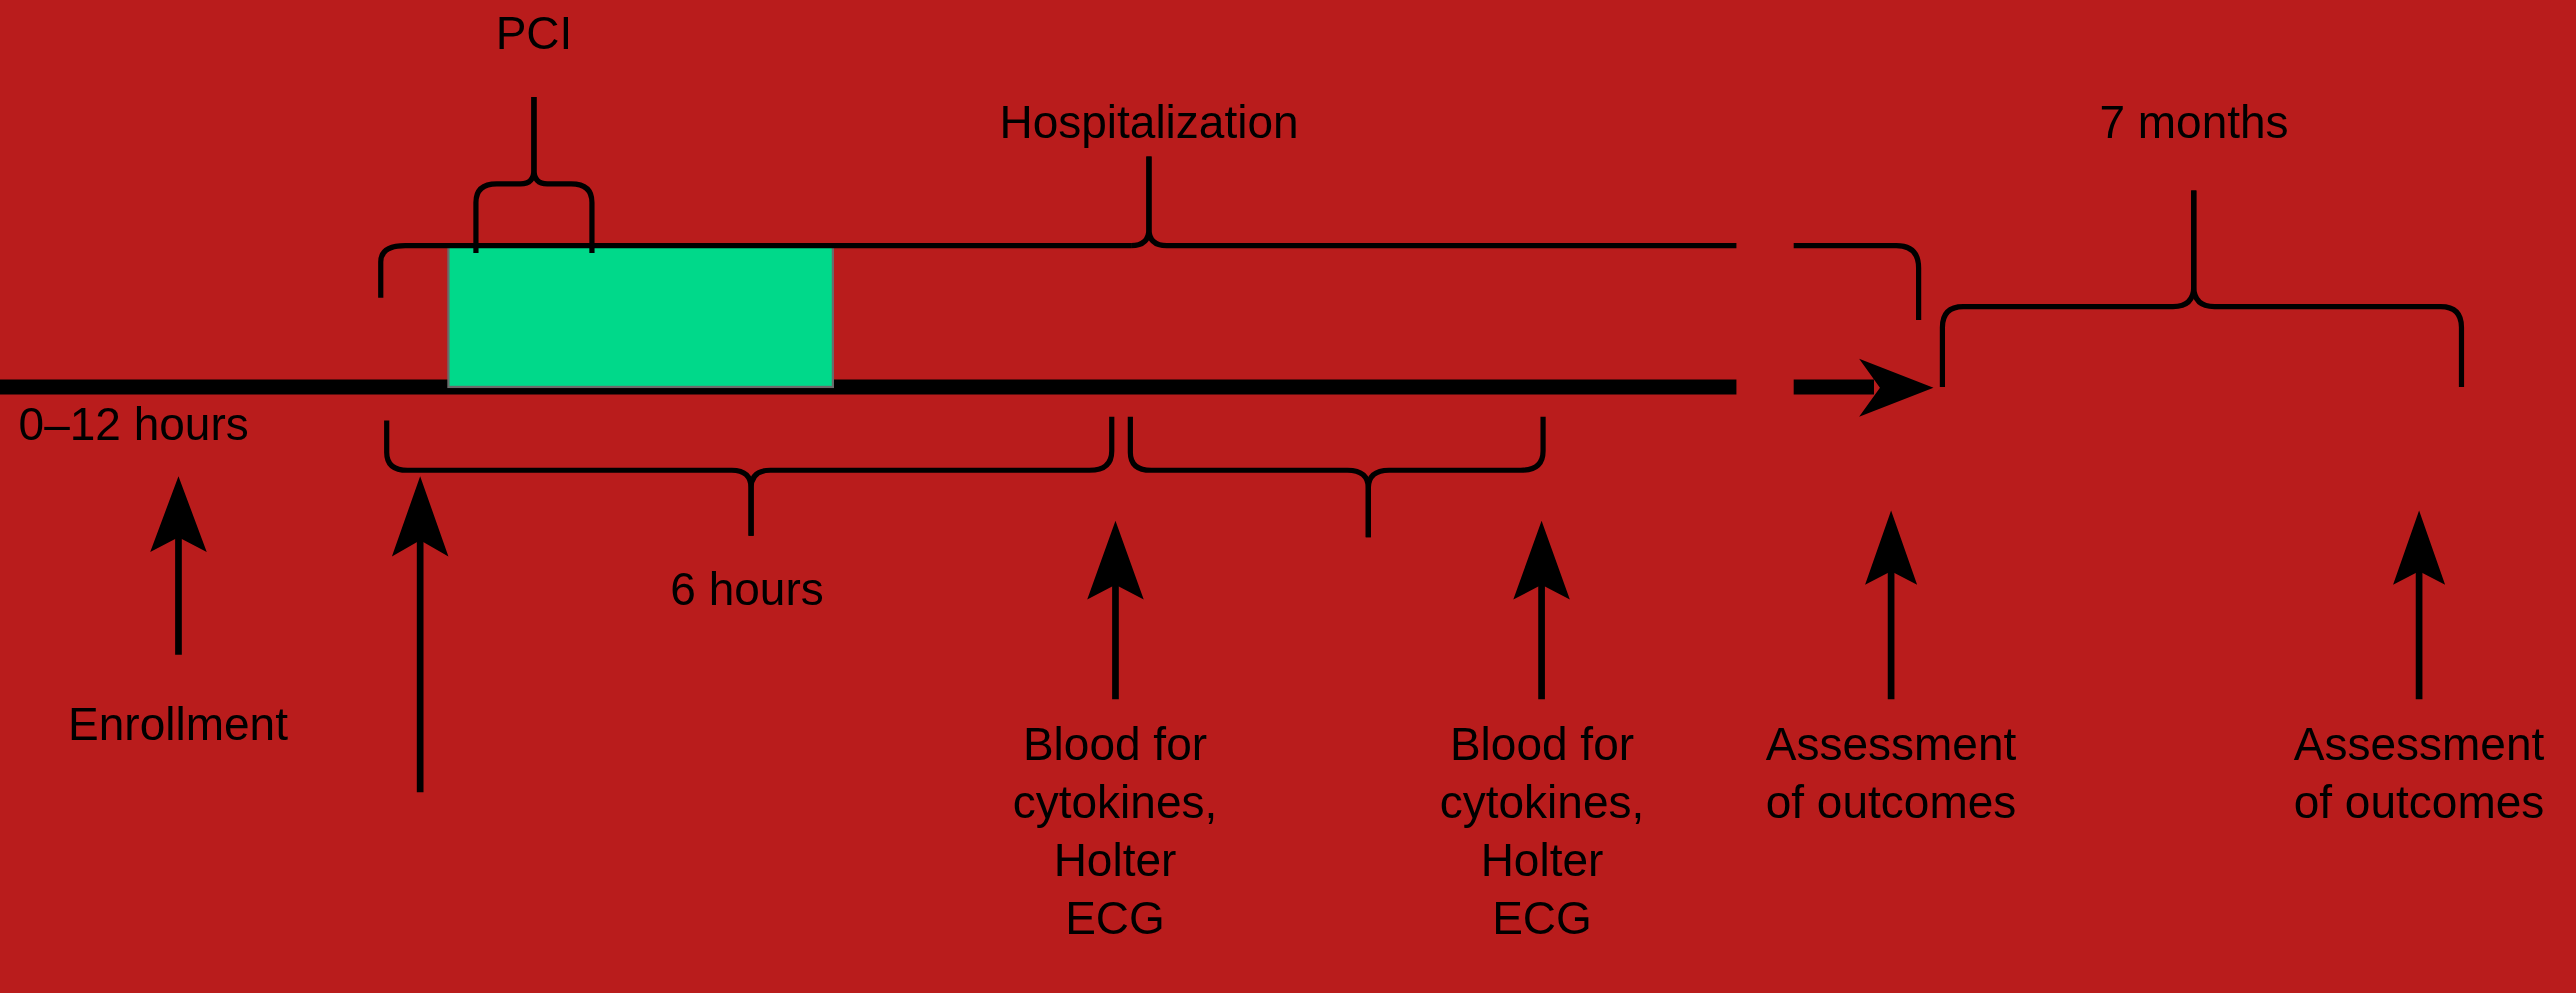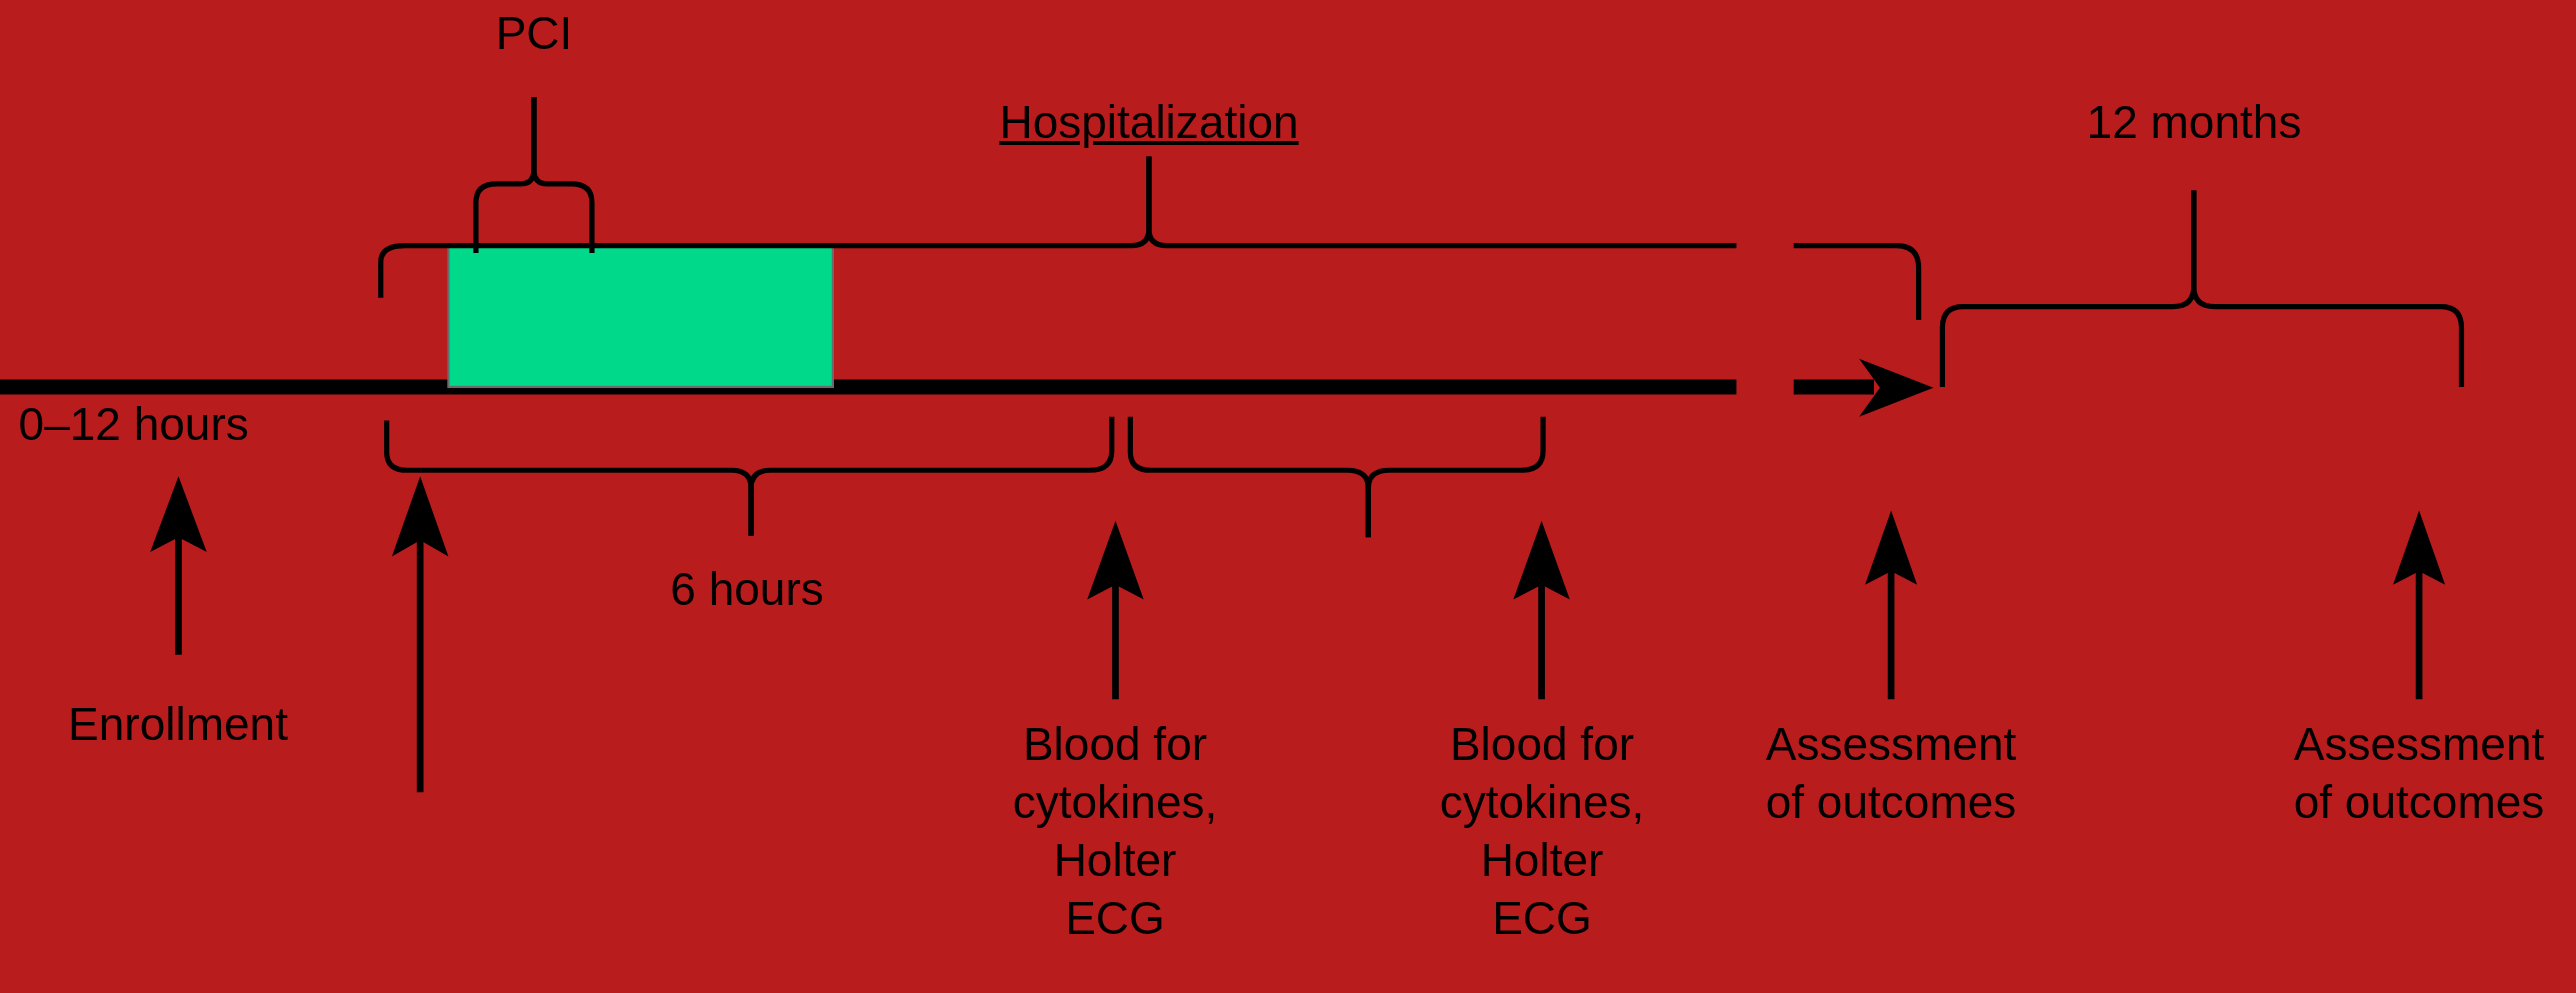--- a/index.html
+++ b/index.html
@@ -120,24 +120,24 @@
       <line class="stroke-base thin-arrow" x1="3253" y1="940" x2="3253" y2="740"></line>
       <polygon class="filled" points="3253,686 3288,786 3253,768 3218,786"></polygon>
     </g>
 
   </svg>
 
   <div style="position:absolute; left:534px; top:6px; transform:translateX(-50%);
               font-size:46px; color:#000; white-space:nowrap;">PCI</div>
 
   <div style="position:absolute; left:1149px; top:95px; transform:translateX(-50%);
-              font-size:46px; color:#000; white-space:nowrap;text-decoration:underline;">Hospitalization</div>
+              font-size:46px; color:#000; white-space:nowrap;">Hospitalization</div>
 
   <div style="position:absolute; left:2194px; top:95px; transform:translateX(-50%);
-              font-size:46px; color:#000; white-space:nowrap;">12 months</div>
+              font-size:46px; color:#000; white-space:nowrap;">7 months</div>
 
 
   <div style="position:absolute; left:18.6px; top:397px;
               font-size:46px; color:#000; white-space:nowrap;text-align:center;">0–12 hours</div>
 
   <div style="position:absolute; left:747px; top:562px; transform:translateX(-50%);
               font-size:46px; color:#000; white-space:nowrap;">6 hours</div>
 
 
   <div style="position:absolute; left:178px; top:695px; transform:translateX(-50%);

